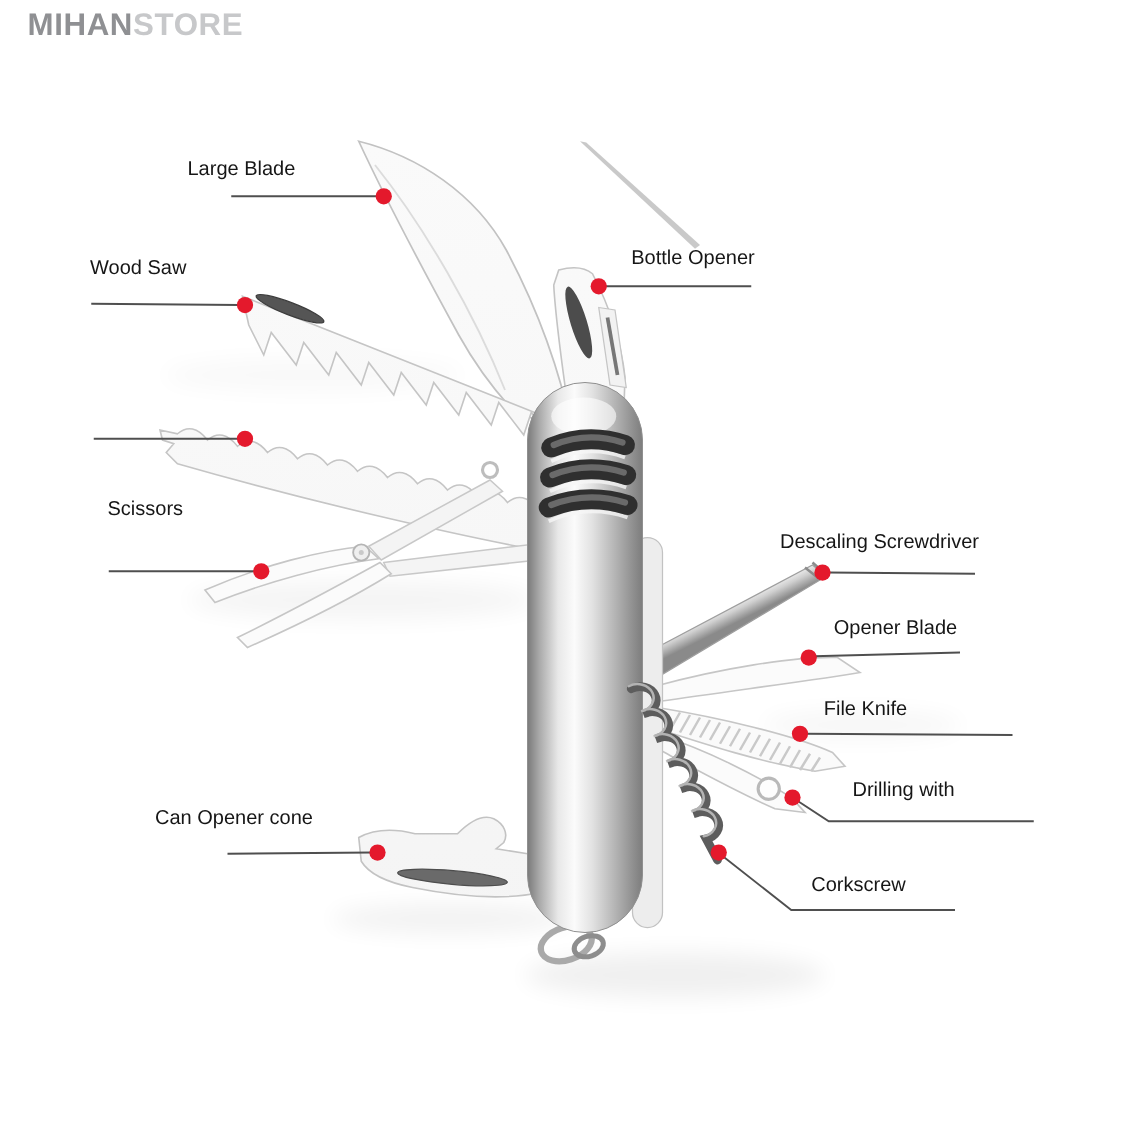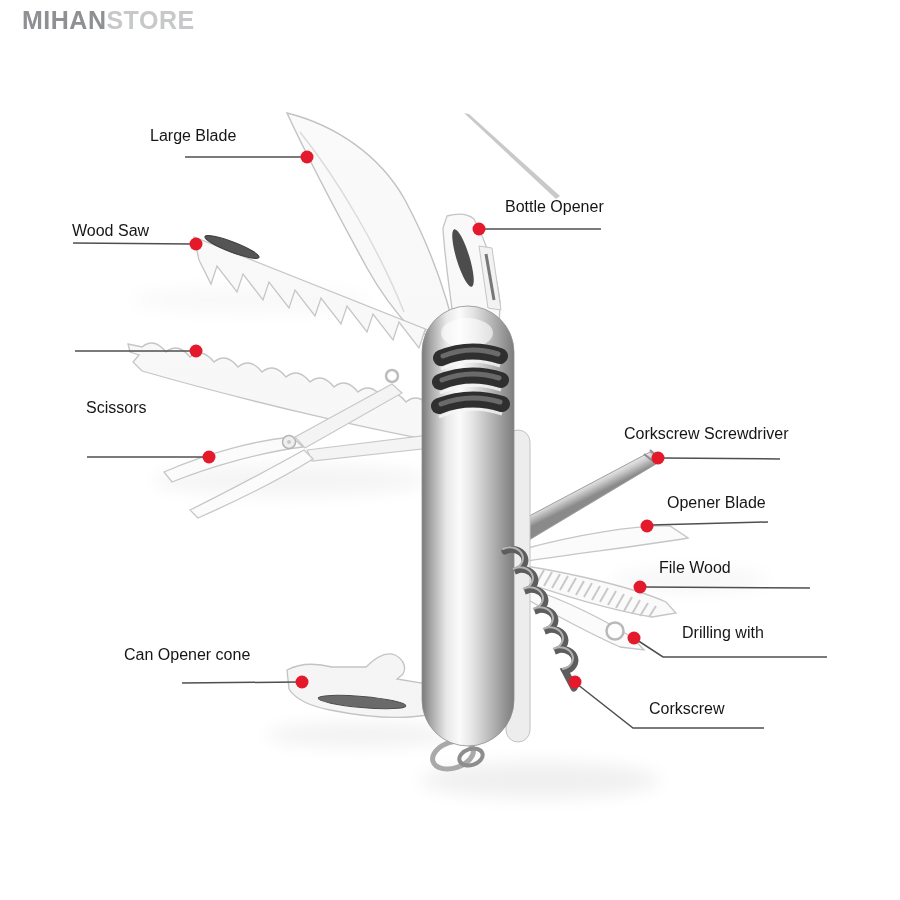--- a/index.html
+++ b/index.html
@@ -10,21 +10,21 @@
   #logo{
     position:absolute;left:22px;top:6px;font-size:25px;font-weight:bold;
     letter-spacing:.5px;white-space:nowrap;
   }
   #logo .p1{color:#8f9093;}
   #logo .p2{color:#c7c8ca;}
   .label{
     position:absolute;font-size:16px;color:#161616;white-space:nowrap;line-height:1.1;
   }
   #lbl-large-blade{left:150px;top:127px;}
-  #lbl-wood-saw{left:72px;top:206px;margin-top:16px;}
+  #lbl-wood-saw{left:72px;top:206px;}
   #lbl-descaling-knife{left:67px;top:315px;}
   #lbl-scissors{left:86px;top:399px;}
   #lbl-can-opener{left:124px;top:646px;}
   #lbl-bottle-opener{left:478px;top:198px;margin-left:27px;}
   #lbl-phillips{left:624px;top:425px;}
   #lbl-small-blade{left:667px;top:494px;}
   #lbl-file-knife{left:659px;top:559px;}
   #lbl-drilling-cone{left:682px;top:624px;}
   #lbl-corkscrew{left:649px;top:700px;}
   svg{position:absolute;left:0;top:0;}
@@ -181,19 +181,19 @@
 
   <div id="logo">
     <span class="p1">MIHAN</span><span class="p2">STORE</span>
   </div>
 
   <div class="label" id="lbl-large-blade">Large Blade</div>
   <div class="label" id="lbl-wood-saw">Wood Saw</div>
   <div class="label" id="lbl-scissors">Scissors</div>
   <div class="label" id="lbl-can-opener">Can Opener cone</div>
   <div class="label" id="lbl-bottle-opener">Bottle Opener</div>
-  <div class="label" id="lbl-phillips">Corkscrew Screwdriver</div>
+  <div class="label" id="lbl-phillips">Descaling Screwdriver</div>
   <div class="label" id="lbl-small-blade">Opener Blade</div>
-  <div class="label" id="lbl-file-knife">File Wood</div>
+  <div class="label" id="lbl-file-knife">File Knife</div>
   <div class="label" id="lbl-drilling-cone">Drilling with</div>
   <div class="label" id="lbl-corkscrew">Corkscrew</div>
 
 </div>
 
 </body></html>

